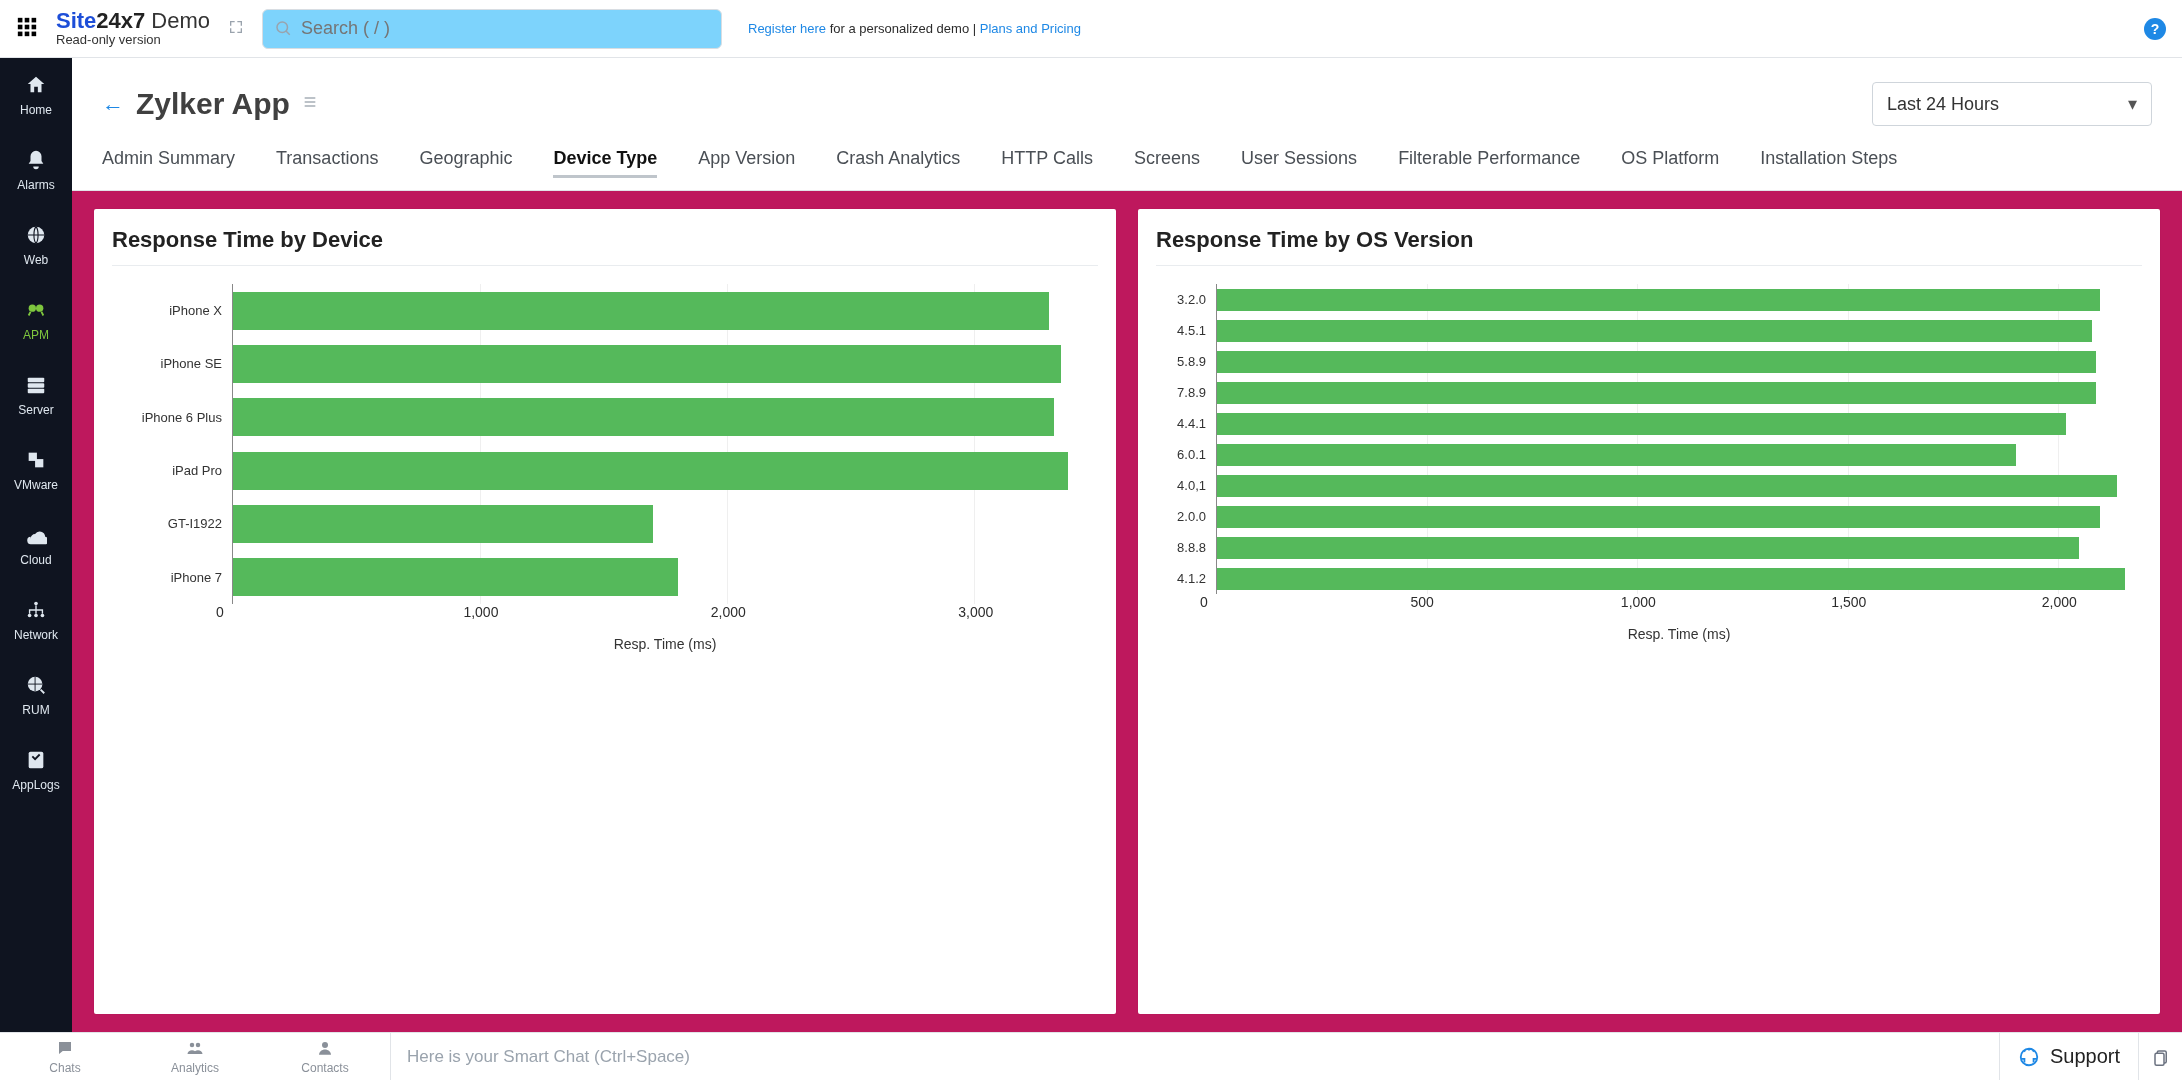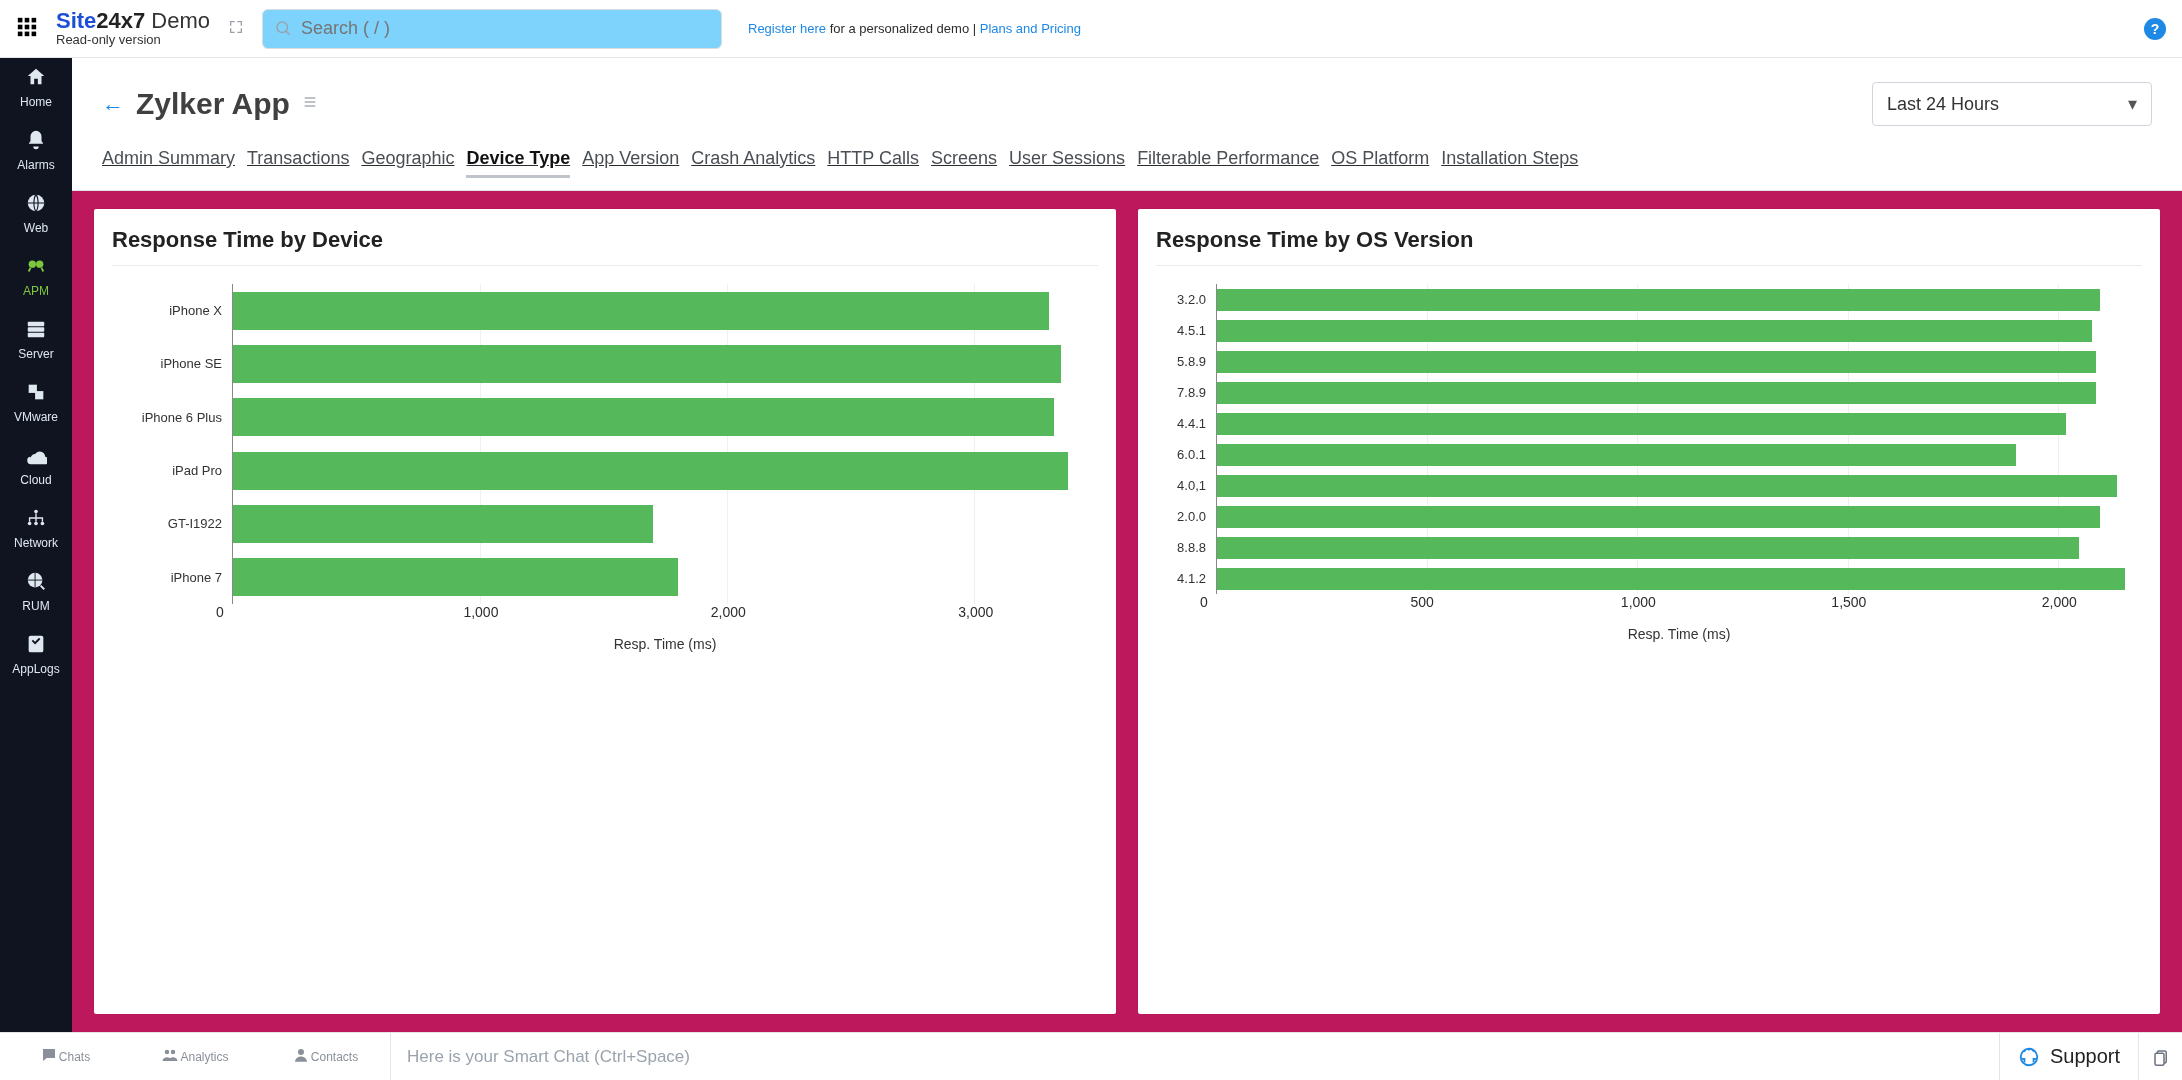--- a/index.html
+++ b/index.html
@@ -30,35 +30,35 @@
   .expand-icon{color:#9aa3ad;}
   .search{flex:0 0 460px;position:relative;}
   .search input{width:100%;height:40px;border:1px solid #d8dde2;border-radius:6px;padding:0 14px 0 38px;font-size:18px;background:#7dd3fc;}
   .search .mag{position:absolute;left:12px;top:10px;color:#9aa3ad;}
   .promo{font-size:13px;margin-left:8px;}
   .promo a{color:var(--link);text-decoration:none;}
   .help{margin-left:auto;background:#1e88e5;color:#fff;width:22px;height:22px;border-radius:50%;display:flex;align-items:center;justify-content:center;font-weight:700;font-size:14px;}
 
   
   .shell{flex:1;display:flex;min-height:0;}
-  .sidebar{width:72px;background:#0f1420;color:var(--sidebar-text);display:flex;flex-direction:column;align-items:center;gap:4px;overflow:hidden;}
+  .sidebar{width:72px;background:#0f1420;color:var(--sidebar-text);display:flex;flex-direction:column;align-items:center;padding-top:8px;gap:16px;overflow:hidden;}
   .nav-item{display:flex;flex-direction:column;align-items:center;gap:4px;padding:8px 0;width:100%;cursor:pointer;font-size:12px;color:#dfe7ef;}
   .nav-item svg{width:22px;height:22px;fill:#dfe7ef;}
   .nav-item.active{color:var(--active);}
   .nav-item.active svg{fill:var(--active);}
 
   .content{flex:1;display:flex;flex-direction:column;background:#fff;min-width:0;}
   .page-head{display:flex;align-items:center;padding:24px 30px 0 30px;gap:12px;}
   .back{color:#1e88e5;font-size:22px;cursor:pointer;}
   .page-title{font-size:30px;font-weight:700;color:#404040;}
   .kebab{color:#9aa3ad;font-size:18px;cursor:pointer;}
   .timerange{margin-left:auto;border:1px solid #cfd5db;border-radius:4px;height:44px;min-width:280px;display:flex;align-items:center;justify-content:space-between;padding:0 14px;font-size:18px;color:#333;cursor:pointer;}
   .timerange .chev{color:#555;}
 
-  .tabs{display:flex;gap:12px;padding:22px 30px 12px 30px;border-bottom:1px solid var(--border);flex-wrap:wrap;text-decoration:underline;}
+  .tabs{display:flex;gap:41px;padding:22px 30px 12px 30px;border-bottom:1px solid var(--border);flex-wrap:wrap;}
   .tab{font-size:18px;color:#4a4f55;cursor:pointer;white-space:nowrap;}
   .tab.active{font-weight:700;color:#111;border-bottom:3px solid #bfc5cb;padding-bottom:6px;}
 
   .cards{flex:1;background:#be185d;padding:18px 22px;display:grid;grid-template-columns:1fr 1fr;gap:22px;overflow:auto;}
   .card{background:#fff;border-radius:2px;padding:14px 18px 28px 18px;box-shadow:0 0 0 1px rgba(0,0,0,.02);}
   .card h3{margin:4px 0 0 0;font-size:22px;font-weight:600;color:#222;}
   .card hr{border:none;border-top:1px solid #e9ecef;margin:12px 0 18px 0;}
 
   
   .chart{display:flex;}
@@ -73,21 +73,21 @@
 
   .chart-os .ylabels{min-width:60px;}
   .chart-device .bar-slot{height:46px;}
   .chart-device .bar{height:38px;}
   .chart-device .ylabels{min-width:120px;}
   .chart-os .bar-slot{height:28px;}
   .chart-os .bar{height:22px;}
 
   
   .bottombar{height:48px;border-top:1px solid var(--border);display:flex;align-items:center;background:#fff;}
-  .bb-item{display:flex;flex-direction:row;align-items:center;justify-content:center;width:130px;color:#8a9099;font-size:12px;gap:1px;}
+  .bb-item{display:flex;flex-direction:column;align-items:center;justify-content:center;width:130px;color:#8a9099;font-size:12px;gap:1px;}
   .bb-item svg{width:18px;height:18px;fill:#8a9099;}
   .smart-input{flex:1;border-left:1px solid var(--border);height:100%;display:flex;align-items:center;padding:0 16px;color:#9aa3ad;font-size:17px;text-align:right;}
   .support{display:flex;align-items:center;gap:10px;border-left:1px solid var(--border);height:100%;padding:0 18px;font-size:20px;color:#222;cursor:pointer;}
   .support svg{width:22px;height:22px;}
   .clip{border-left:1px solid var(--border);height:100%;width:44px;display:flex;align-items:center;justify-content:center;color:#6b7280;cursor:pointer;}
 </style>
 </head>
 <body>
 
 <div class="topbar">

